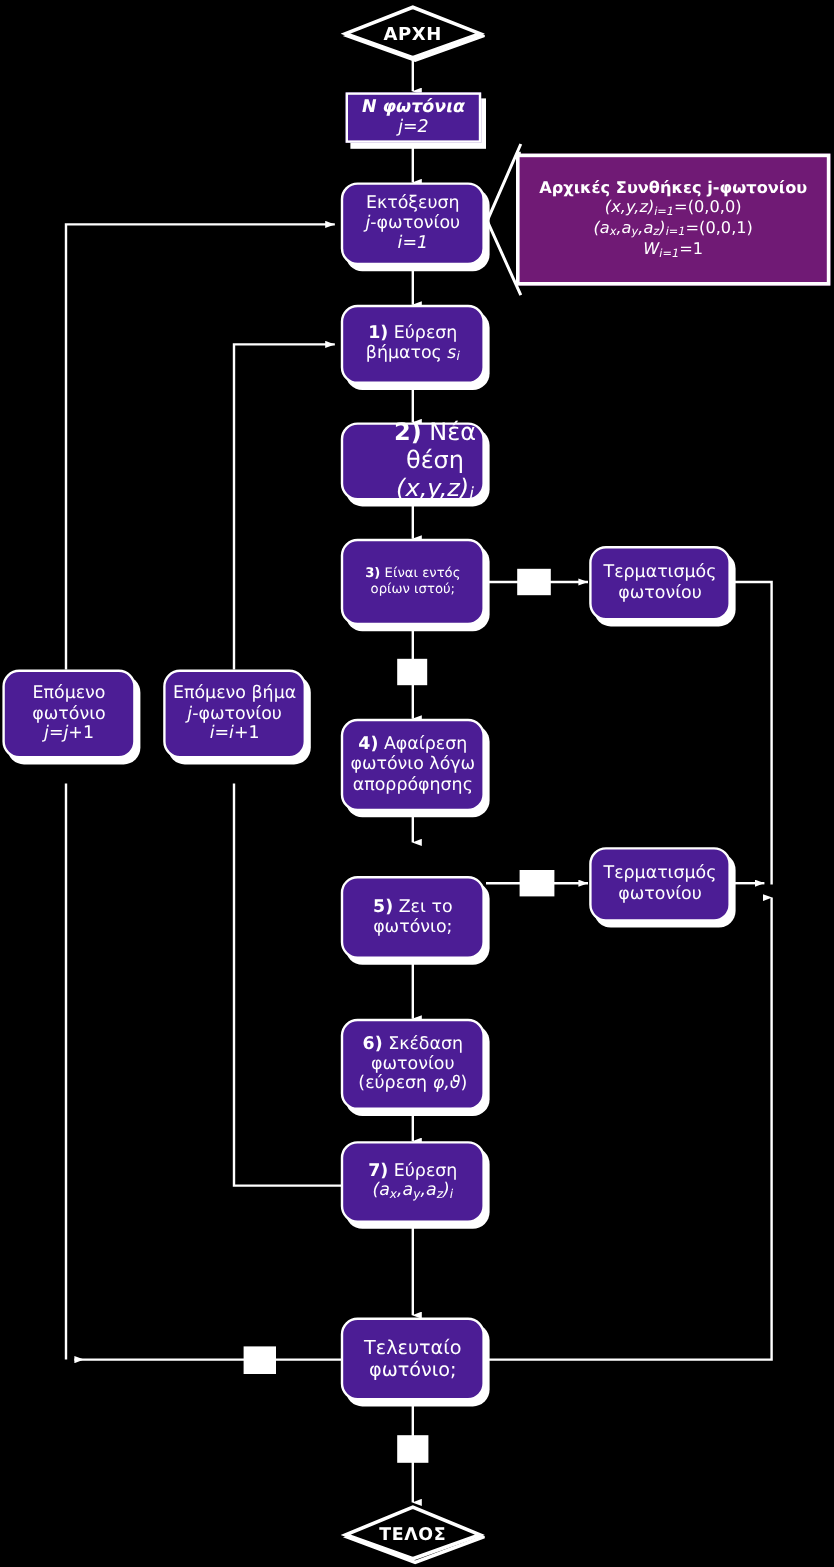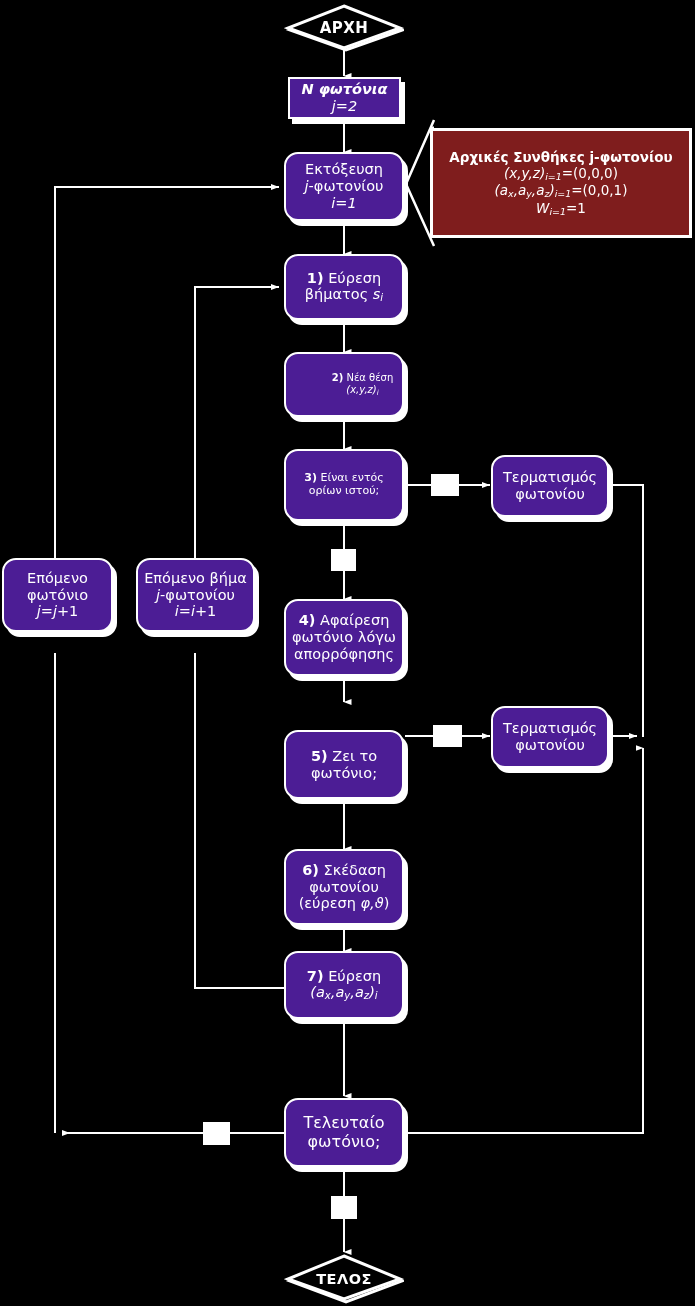--- a/index.html
+++ b/index.html
@@ -14,21 +14,21 @@
   
   .node{position:absolute;box-sizing:border-box;
         background:#4c1d95;border:2.5px solid #ffffff;
         color:#ffffff;display:flex;align-items:center;justify-content:center;
         text-align:center;line-height:1.16;
         box-shadow:4px 5px 0 0 #ffffff;}
   .rounded{border-radius:14px;}
   .sharp{border-radius:0;}
   .node .txt{padding:0 4px;width:100%;}
 
-  .note{position:absolute;box-sizing:border-box;background:#7f1d1d;
+  .note{position:absolute;box-sizing:border-box;background:#701a75;
         border:3px solid #ffffff;color:#fff;text-align:center;
         display:flex;align-items:center;justify-content:center;
         line-height:1.2;border-radius:0;}
 
   .diamond{position:absolute;display:flex;align-items:center;
            justify-content:center;color:#fff;}
   .diamond .dshape{position:absolute;left:0;top:0;width:100%;height:100%;}
   .diamond .dlabel{position:relative;z-index:2;letter-spacing:.5px;}
 
   
@@ -148,21 +148,21 @@
     <polyline points="36,10 32,10" fill="none" stroke="#ffffff" stroke-width="3"></polyline>
   </svg>
 
   <div class="node rounded" style="left:284px;top:254px;width:120px;height:66px;font-size:14.5px;">
     <div class="txt">
       <div><b>1)</b> <span>Εύρεση</span></div>
       <div>βήματος <i>s</i><span class="sub">i</span></div>
     </div>
   </div>
 
-  <div class="node rounded" style="left:284px;top:352px;width:120px;height:65px;font-size:10px;padding-left:37px;">
+  <div class="node rounded" style="left:284px;top:352px;width:120px;height:65px;font-size:20px;padding-left:37px;">
     <div class="txt">
       <div><b>2)</b> <span>Νέα θέση</span></div>
       <div><i>(x,y,z)</i><span class="sub">i</span></div>
     </div>
   </div>
 
   <div class="node rounded" style="left:284px;top:449px;width:120px;height:72px;font-size:11px;">
     <div class="txt">
       <div><b>3)</b> <span>Είναι εντός</span></div>
       <div>ορίων ιστού;</div>

